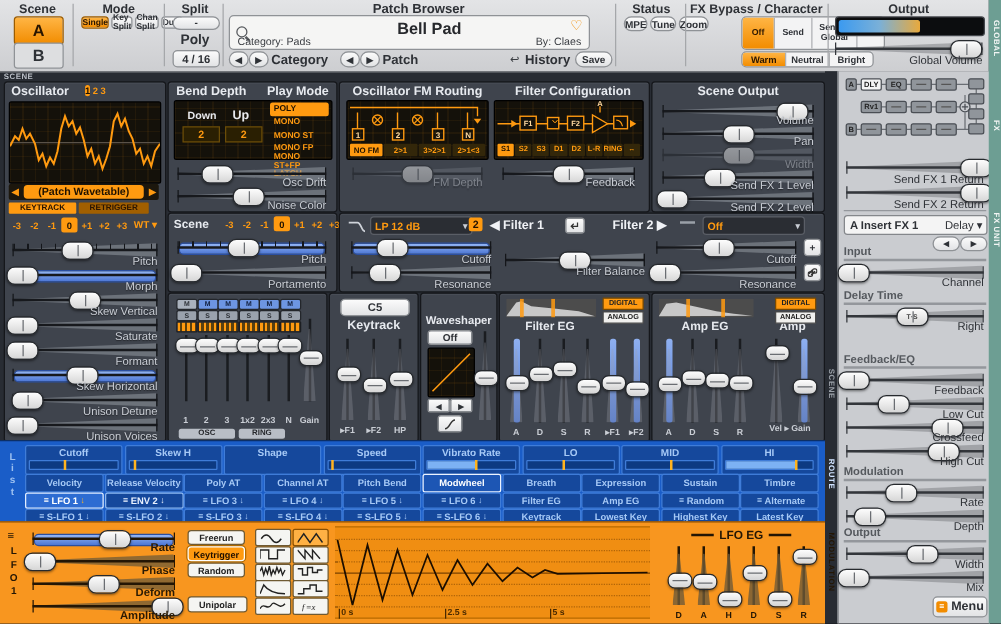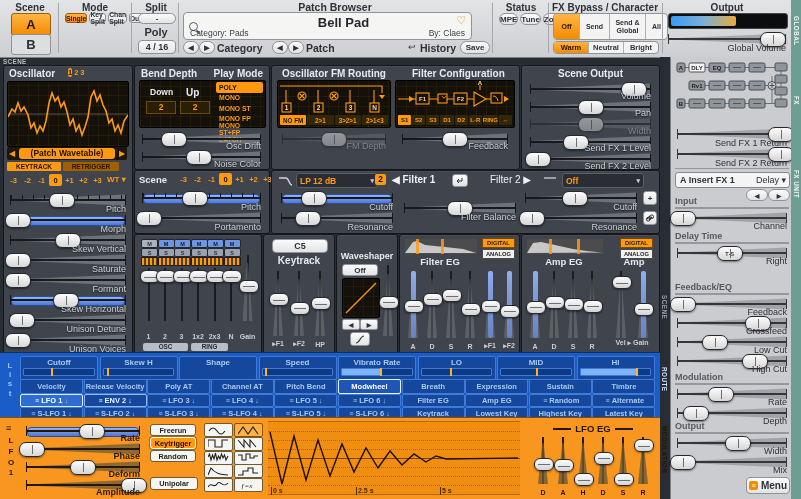--- a/index.html
+++ b/index.html
@@ -10,21 +10,21 @@
   .tbt{font-size:10px;font-weight:bold;color:#2e3136;text-align:center;}
   .tbdiv{top:3px;height:50px;width:1px;background:#a5a7aa;}
   .pill{display:flex;align-items:center;justify-content:center;font-weight:bold;background:linear-gradient(#fbfbfb,#e2e3e5);border:1px solid #8f9296;border-radius:8px;color:#2e3136;}
   .sel-or{background:linear-gradient(#ffb545,#f28c00)!important;border-color:#9c5c00!important;color:#2a1600!important;}
   .btn{display:flex;align-items:center;justify-content:center;font-weight:bold;}
   .pillgrp{display:flex;gap:2px;}
   .pillgrp .btn{background:linear-gradient(#fbfbfb,#e2e3e5);border:1px solid #8f9296;border-radius:6px;color:#2e3136;}
   .pillgrp .btn.sel{background:linear-gradient(#ffb545,#f28c00);border-color:#9c5c00;color:#2a1600;}
   #g-mode .btn{height:8px;font-size:6.8px;border-radius:3px;}
   #g-status .btn{height:10px;font-size:8px;}
-  .seg{display:flex;background:#f3f3f4;border:1px solid #8f9296;border-radius:4px;overflow:hidden;}
+  .seg{display:flex;background:#f3f3f4;border:1px solid #8f9296;border-radius:4px;overflow:hidden;margin-left:40px;}
   .seg .btn{font-size:7px;color:#2e3136;border-left:1px solid #aeb0b3;text-align:center;line-height:1.05;padding:0 1px;}
   .seg .btn:first-child{border-left:none;}
   .seg .btn.sel{background:linear-gradient(#ffb545,#f28c00);color:#2a1600;}
   #g-fxbypass{height:25px;}
   #g-fxbypass .btn:nth-child(1){width:23px;}
   #g-fxbypass .btn:nth-child(2){width:27px;}
   #g-fxbypass .btn:nth-child(3){width:33px;}
   #g-fxbypass .btn:nth-child(4){width:19px;}
   #g-char{height:11px;}
   #g-char .btn{flex:1;font-size:7.5px;}
@@ -484,21 +484,21 @@
       <span>LP 12 dB</span>
         <span class="car">▾</span>
     </div>
     <div class="p" style="left:103px;top:3px;width:11px;height:11px;background:#ff9a10;border-radius:2px;color:#241200;font-size:8.5px;font-weight:bold;text-align:center;line-height:11px;">2</div>
     <div class="p" style="left:120px;top:3px;font-size:10px;font-weight:bold;color:#f0f2f6;">◀ Filter 1</div>
     <div class="p pill" style="left:180px;top:3px;width:14px;height:11px;border-radius:3px;">
         <svg width="8" height="8" viewBox="0 0 8 8">
           <path d="M6,1 V4 H1 M3,2 L1,4 L3,6" stroke="#333" fill="none" stroke-width="1"></path>
         </svg>
       </div>
-    <div class="p" style="left:218px;top:3px;font-size:10px;font-weight:normal;color:#f0f2f6;text-align:center;">Filter 2 ▶</div>
+    <div class="p" style="left:218px;top:3px;font-size:10px;font-weight:bold;color:#f0f2f6;text-align:center;">Filter 2 ▶</div>
     <div class="p" style="left:272px;top:6px;width:12px;height:2px;background:#9aa0a8;"></div>
     <div class="dd p" style="left:290px;top:2px;width:74px;height:13px;">
       <span>Off</span>
         <span class="car">▾</span>
     </div>
     <div class="hs-stack p" style="left:7px;top:18px;width:116px;--rh:20px;">
         <div class="hs">
           <div class="hs-blue"></div>
           <div class="hs-track"></div>
           <div class="hs-handle" style="left:30%"></div>
@@ -1244,28 +1244,28 @@
       <div class="hs-stack" style="--rh:19px;">
           <div class="hs">
             <div class="hs-wedge"></div>
             <div class="hs-track"></div>
             <div class="hs-handle" style="left:7%"></div>
             <div class="hs-label">Feedback</div>
           </div>
           <div class="hs">
             <div class="hs-wedge"></div>
             <div class="hs-track"></div>
-            <div class="hs-handle" style="left:73%"></div>
-            <div class="hs-label">Crossfeed</div>
+            <div class="hs-handle" style="left:35%"></div>
+            <div class="hs-label">Low Cut</div>
           </div>
           <div class="hs">
             <div class="hs-wedge"></div>
             <div class="hs-track"></div>
-            <div class="hs-handle" style="left:35%"></div>
-            <div class="hs-label">Low Cut</div>
+            <div class="hs-handle" style="left:73%"></div>
+            <div class="hs-label">Crossfeed</div>
           </div>
           <div class="hs">
             <div class="hs-wedge"></div>
             <div class="hs-track"></div>
             <div class="hs-handle" style="left:70%"></div>
             <div class="hs-label">High Cut</div>
           </div>
         </div>
     </div>
     <div class="p" style="left:4px;top:315px;width:114px;">

